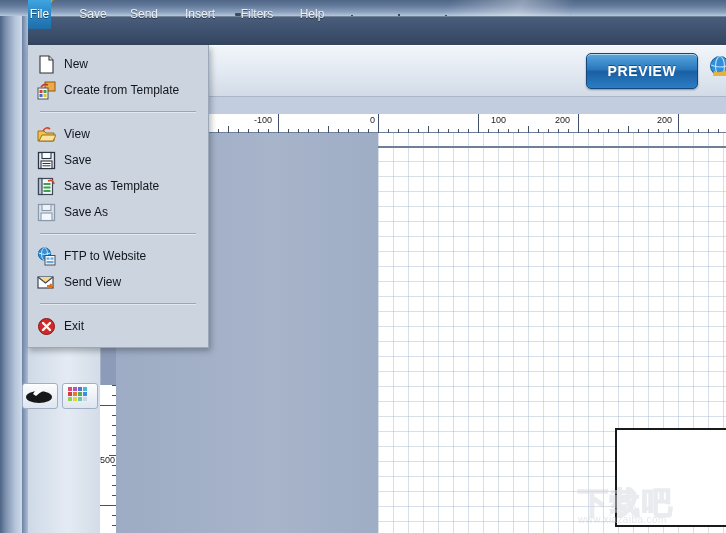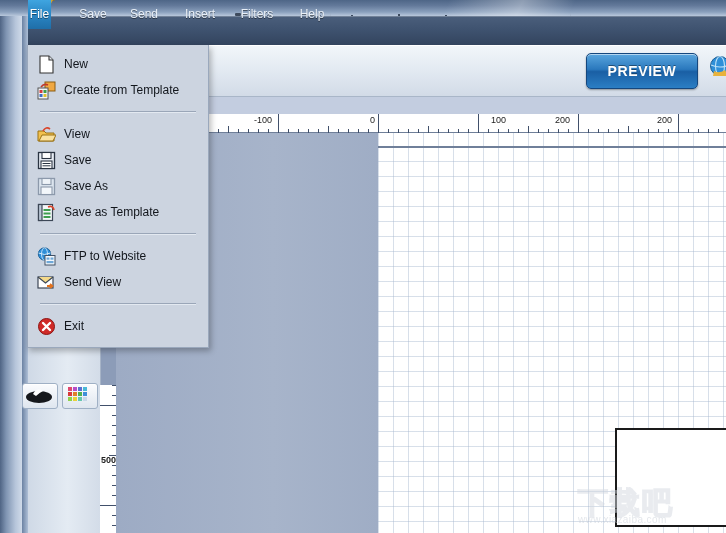--- a/index.html
+++ b/index.html
@@ -109,21 +109,21 @@
     border:1px solid #9fb0c5;box-shadow:inset 0 1px 0 #fff;cursor:pointer;
   }
 
   
   .vruler{
     position:absolute;left:100px;top:385px;width:16px;height:148px;
     background:#fff;border-right:1px solid #6f7f99;overflow:hidden;
   }
   .vr-tick{position:absolute;right:0;height:1px;background:#41506b;}
   .vr-label{
-    position:absolute;left:0;font-size:9px;color:#222;width:16px;text-align:right;font-weight:bold;
+    position:absolute;left:0;font-size:9px;color:#222;width:16px;text-align:left;
   }
   .ws-shadow{
     position:absolute;left:116px;top:133px;width:262px;height:400px;
     background:linear-gradient(90deg,#9dabc4,#a7b4ca 60%,#9fadc5);
   }
   .canvas{
     position:absolute;left:378px;top:133px;width:348px;height:400px;
     background:#ffffff;
     background-image:
       linear-gradient(to right,rgba(168,185,208,.45) 1px,transparent 1px),
@@ -426,32 +426,32 @@
             <path d="M6 6 q3-5 7-2" stroke="#d9452b" stroke-width="1.7" fill="none"></path>
           </svg></span><span>View</span></div>
       <div class="dd-item"><span class="dd-ico"><svg width="19" height="19" viewBox="0 0 19 19">
             <rect x="1.5" y="1.5" width="16" height="16" fill="#e8eef5" stroke="#2a3442" stroke-width="1.3"></rect>
             <rect x="5" y="1.5" width="9" height="6" fill="#fff" stroke="#2a3442" stroke-width="1.1"></rect>
             <rect x="4" y="10" width="11" height="7.5" fill="#fff" stroke="#2a3442" stroke-width="1.1"></rect>
             <rect x="5.5" y="12" width="8" height="1" fill="#2a3442"></rect>
             <rect x="5.5" y="14.3" width="8" height="1" fill="#2a3442"></rect>
           </svg></span><span>Save</span></div>
       <div class="dd-item"><span class="dd-ico"><svg width="19" height="19" viewBox="0 0 19 19">
-            <rect x="1.5" y="1.5" width="16" height="16" fill="#dbe4ee" stroke="#8c99ab" stroke-width="1.3"></rect>
-            <rect x="5" y="1.5" width="9" height="6" fill="#eef3f8" stroke="#8c99ab" stroke-width="1.1"></rect>
-            <rect x="4" y="10" width="11" height="7.5" fill="#f3f7fb" stroke="#8c99ab" stroke-width="1.1"></rect>
-          </svg></span><span>Save As</span></div>
-      <div class="dd-item"><span class="dd-ico"><svg width="19" height="19" viewBox="0 0 19 19">
             <rect x="1.5" y="1.5" width="14" height="16" fill="#f4f7fa" stroke="#3c4756" stroke-width="1.2"></rect>
             <rect x="1.5" y="1.5" width="3.5" height="16" fill="#b9c5d4" stroke="#3c4756" stroke-width="1.2"></rect>
             <rect x="6.5" y="6" width="7" height="2" fill="#3f9e4f"></rect>
             <rect x="6.5" y="9.5" width="7" height="2" fill="#3f9e4f"></rect>
             <rect x="6.5" y="13" width="7" height="2" fill="#3f9e4f"></rect>
             <path d="M11 4 q5-2 6 3" stroke="#d9452b" stroke-width="1.7" fill="none"></path>
           </svg></span><span>Save as Template</span></div>
+      <div class="dd-item"><span class="dd-ico"><svg width="19" height="19" viewBox="0 0 19 19">
+            <rect x="1.5" y="1.5" width="16" height="16" fill="#dbe4ee" stroke="#8c99ab" stroke-width="1.3"></rect>
+            <rect x="5" y="1.5" width="9" height="6" fill="#eef3f8" stroke="#8c99ab" stroke-width="1.1"></rect>
+            <rect x="4" y="10" width="11" height="7.5" fill="#f3f7fb" stroke="#8c99ab" stroke-width="1.1"></rect>
+          </svg></span><span>Save As</span></div>
       <div class="dd-sep"></div>
       <div class="dd-item"><span class="dd-ico"><svg width="19" height="19" viewBox="0 0 19 19">
             <circle cx="7.5" cy="7" r="6.2" fill="#2f8fd8" stroke="#1c5d93" stroke-width=".9"></circle>
             <path d="M1.5 6 q6 3 12 0" stroke="#cfe8fa" stroke-width="1" fill="none"></path>
             <ellipse cx="7.5" cy="7" rx="3" ry="6.2" fill="none" stroke="#cfe8fa" stroke-width=".9"></ellipse>
             <rect x="8" y="8.5" width="10" height="9.5" fill="#f4f8fc" stroke="#415064" stroke-width="1"></rect>
             <rect x="9.5" y="10.5" width="3" height="2.2" fill="#6fa8d8"></rect>
             <rect x="13.5" y="10.5" width="3" height="2.2" fill="#6fa8d8"></rect>
             <rect x="9.5" y="14" width="7" height="2.2" fill="#6fa8d8"></rect>
           </svg></span><span>FTP to Website</span></div>

